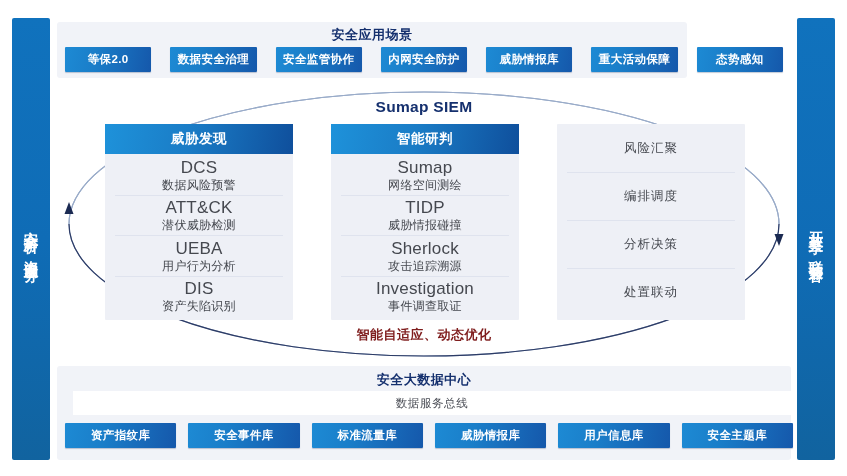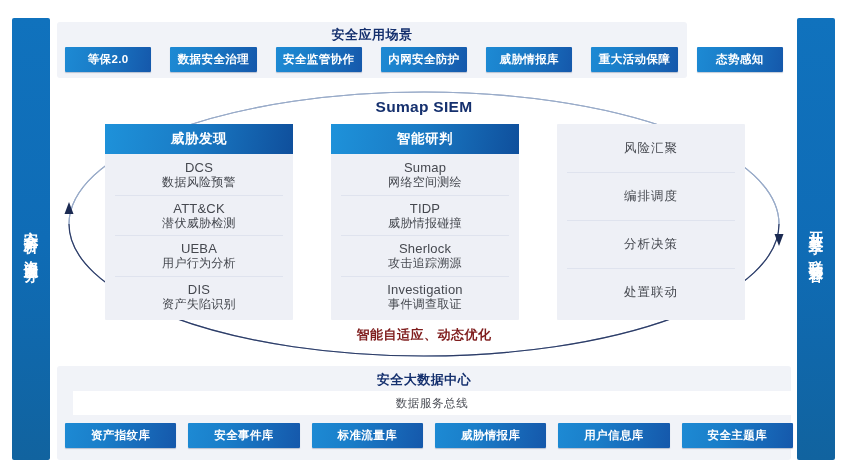--- a/index.html
+++ b/index.html
@@ -126,21 +126,21 @@
   }
   .pillar-item{
     flex:1 1 0;
     display:flex;flex-direction:column;
     align-items:center;justify-content:center;
     border-bottom:1px solid #dfe3ee;
     line-height:1.18;
   }
   .pillar-item:last-child{border-bottom:none;}
   .item-en{
-    font-size:13px;color:#45484f;font-weight:400;
+    font-size:17px;color:#45484f;font-weight:400;
     letter-spacing:.2px;white-space:nowrap;
   }
   .item-cn{
     font-size:12px;color:#45484f;font-weight:400;
     letter-spacing:.3px;white-space:nowrap;
   }
   .item-solo{
     font-size:12.5px;color:#45484f;font-weight:400;
     letter-spacing:1px;white-space:nowrap;
   }

